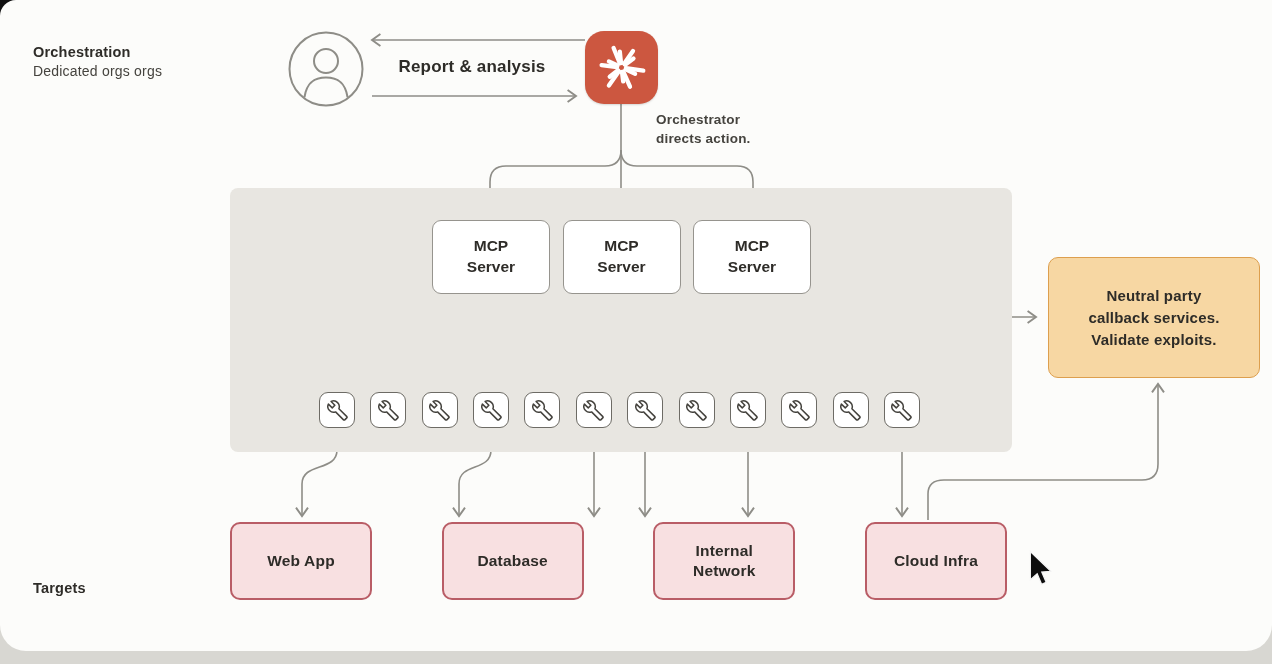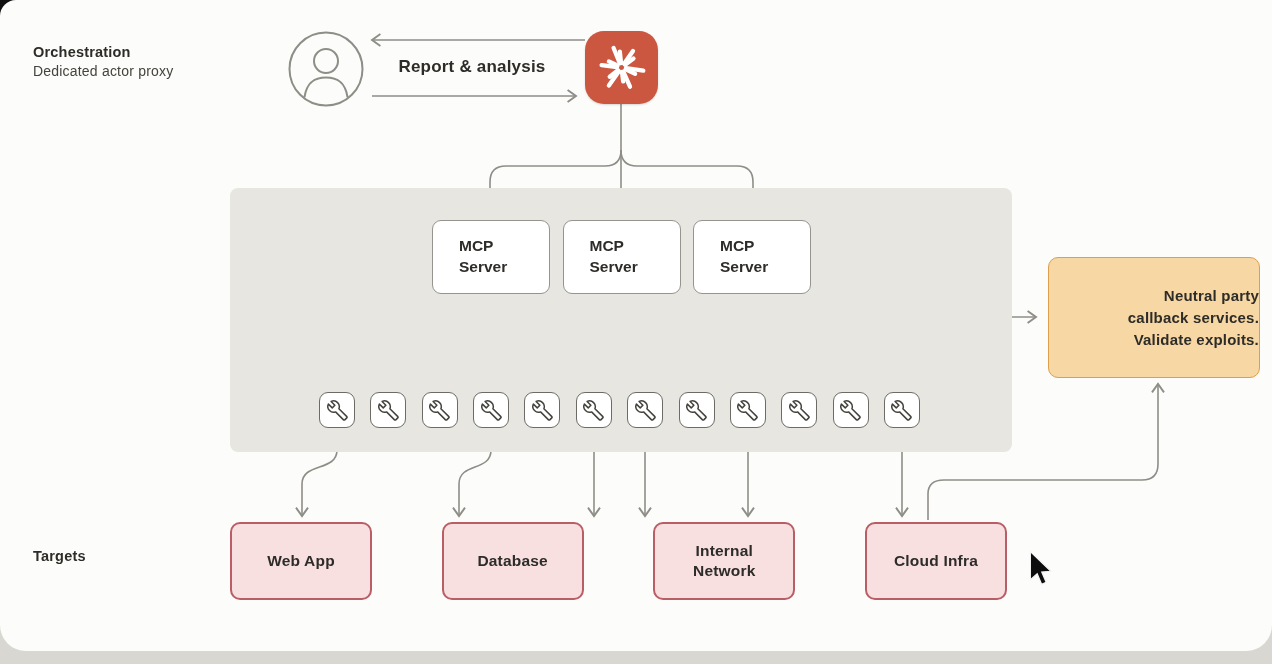--- a/index.html
+++ b/index.html
@@ -47,38 +47,38 @@
   .mcp-row{
     position:absolute;left:432px;top:220px;width:379px;height:72px;
     display:flex;justify-content:space-between;
   }
   .mcp-box{
     width:116px;height:72px;background:#fff;
     border:1.5px solid var(--box-border,#96948e);border-radius:9px;
     display:flex;align-items:center;justify-content:center;
   }
   .mcp-box span{
-    display:block;width:64px;text-align:left;
+    display:block;width:64px;text-align:center;
     font-size:15.5px;font-weight:600;line-height:1.35;color:var(--ink,#2e2c28);
   }
   .tool-row{
     position:absolute;left:319px;top:392px;width:601px;height:36px;
     display:flex;justify-content:space-between;
   }
   .tool-box{
     width:36px;height:36px;background:#fff;
     border:1.5px solid var(--tool-border,#6d6b65);border-radius:9px;
     display:flex;align-items:center;justify-content:center;box-sizing:border-box;
   }
 
   .neutral-box{
     position:absolute;left:1048px;top:257px;width:210px;height:119px;
     background:var(--neutral-fill,#f7d7a3);
     border:1.5px solid var(--neutral-border,#dd9f4e);border-radius:10px;
-    display:flex;flex-direction:column;align-items:flex-end;justify-content:center;
+    display:flex;flex-direction:column;align-items:center;justify-content:center;
     font-size:15px;font-weight:600;color:var(--ink,#2e2c28);line-height:22px;letter-spacing:.2px;
   }
 
   .targets-row{
     position:absolute;left:230px;top:522px;width:777px;height:78px;
     display:flex;justify-content:space-between;
   }
   .target-box{
     width:142px;height:78px;box-sizing:border-box;
     background:var(--target-fill,#f8e0e1);
@@ -132,23 +132,23 @@
     <path d="M594 429 L594 516" marker-end="url(#arr)"></path>
     <path d="M645 429 L645 516" marker-end="url(#arr)"></path>
     <path d="M748 429 L748 516" marker-end="url(#arr)"></path>
     <path d="M902 429 L902 516" marker-end="url(#arr)"></path>
 
     <path d="M928 520 L928 494 Q928 480 944 480 L1142 480 Q1158 480 1158 464 L1158 384" marker-end="url(#arr)"></path>
   </svg>
 
   <div class="label-block" style="left:33px;top:44px;">
     <div class="lbl-title">Orchestration</div>
-    <div class="lbl-sub">Dedicated actor proxy</div>
-  </div>
-  <div class="label-block" style="left:33px;top:548px;">
+    <div class="lbl-sub">Dedicated orgs orgs</div>
+  </div>
+  <div class="label-block" style="left:33px;top:580px;">
     <div class="lbl-title">Targets</div>
   </div>
 
   <svg class="person-icon" width="78" height="78" viewBox="0 0 78 78">
     <circle cx="39" cy="39" r="36.5" fill="none" stroke="#8e8d87" stroke-width="2"></circle>
     <circle cx="39" cy="31" r="12" fill="none" stroke="#8e8d87" stroke-width="2"></circle>
     <path d="M17.5 67 C20 51 29 47.5 39 47.5 C49 47.5 58 51 60.5 67" fill="none" stroke="#8e8d87" stroke-width="2"></path>
   </svg>
 
   <div class="claude-icon">
@@ -163,20 +163,24 @@
         <line x1="32.5" y1="34.5" x2="23.9" y2="30.4" stroke="#ffffff" stroke-width="4.3" stroke-linecap="round"></line>
         <line x1="34.8" y1="32.3" x2="28.6" y2="17.0" stroke="#ffffff" stroke-width="4.3" stroke-linecap="round"></line>
         <line x1="36.0" y1="32.0" x2="34.8" y2="20.6" stroke="#ffffff" stroke-width="4.3" stroke-linecap="round"></line>
         <line x1="39.1" y1="32.8" x2="48.0" y2="20.1" stroke="#ffffff" stroke-width="4.3" stroke-linecap="round"></line>
         <line x1="40.1" y1="33.8" x2="48.5" y2="27.5" stroke="#ffffff" stroke-width="4.3" stroke-linecap="round"></line>
       </svg>
   </div>
 
   <div class="report-text">Report &amp; analysis</div>
 
+  <div class="orch-note">
+    <div>Orchestrator</div>
+    <div>directs action.</div>
+  </div>
 
   <div class="gray-panel"></div>
   <div class="mcp-row" id="mcp-row">
       <div class="mcp-box">
         <span>MCP Server</span>
       </div>
       <div class="mcp-box">
         <span>MCP Server</span>
       </div>
       <div class="mcp-box">

